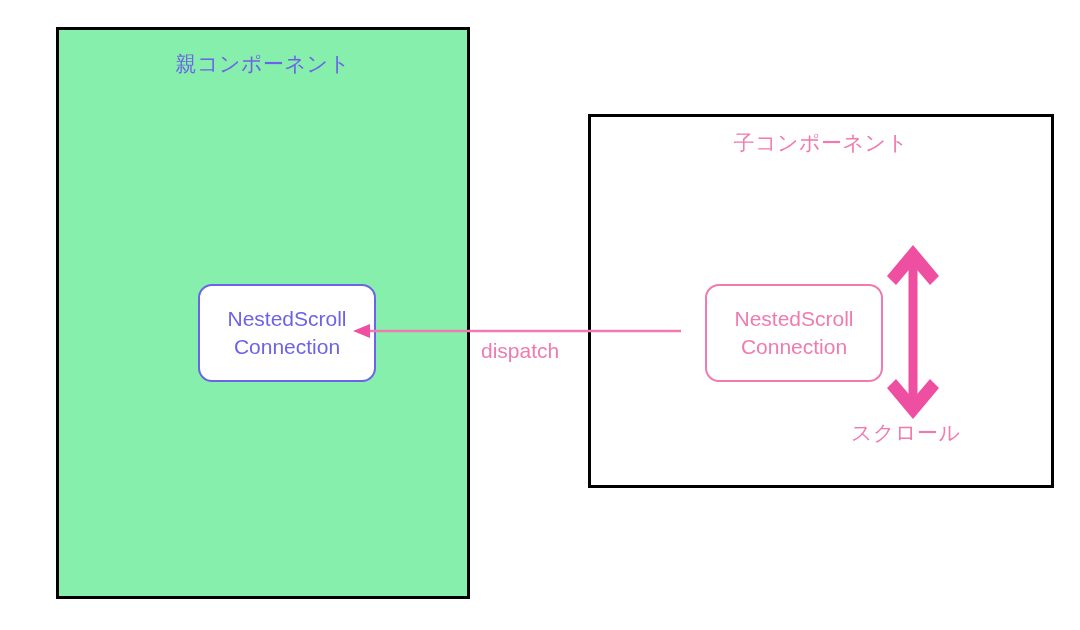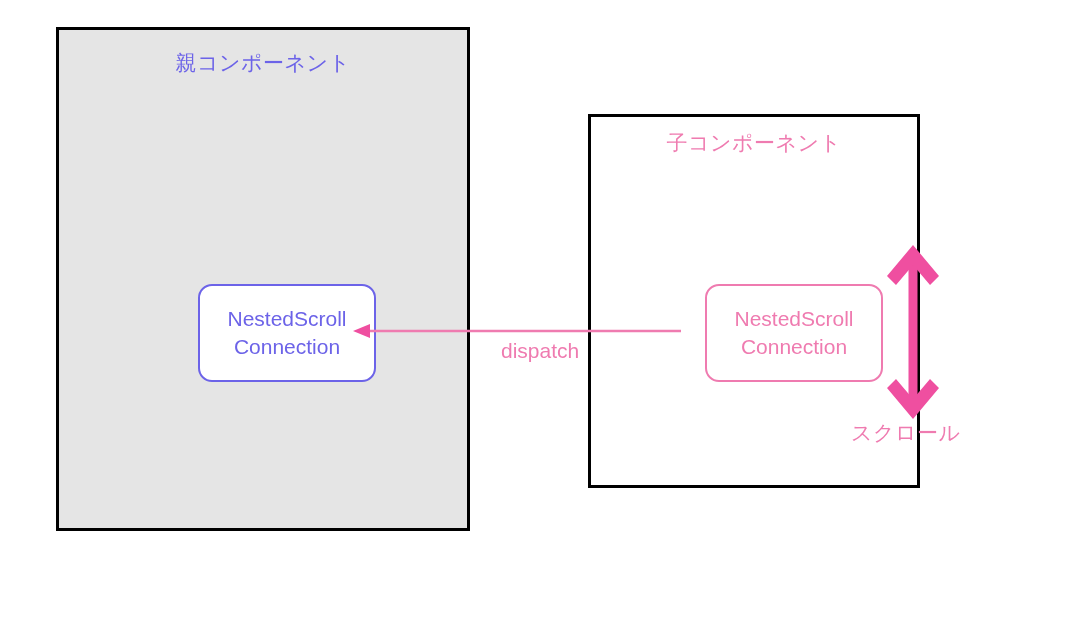--- a/index.html
+++ b/index.html
@@ -22,28 +22,27 @@
   
   .container-box {
     position: absolute;
     box-sizing: border-box;
     border: 3px solid #000000;
   }
   #parent-box {
     left: 56px;
     top: 27px;
     width: 414px;
-    height: 504px;
-    background: #e5e5e5;
-    font-family: Liberation Serif, serif;
+    height: 572px;
+    background: #86efac;
   }
   #child-box {
     left: 588px;
     top: 114px;
-    width: 332px;
+    width: 466px;
     height: 374px;
     background: #ffffff;
   }
 
   .container-title {
     position: absolute;
     left: 0;
     right: 0;
     text-align: center;
     font-size: 21px;
@@ -107,21 +106,20 @@
   .edge-label {
     position: absolute;
     white-space: nowrap;
     line-height: 1.1;
   }
   #dispatch-label {
     left: 481px;
     top: 339px;
     font-size: 21px;
     color: #ef7bb0;
-    margin-left: 20px;
   }
   #scroll-label {
     left: 851px;
     top: 421px;
     font-size: 21px;
     letter-spacing: 0.5px;
     color: #ef7bb0;
   }
 </style>
 </head>

